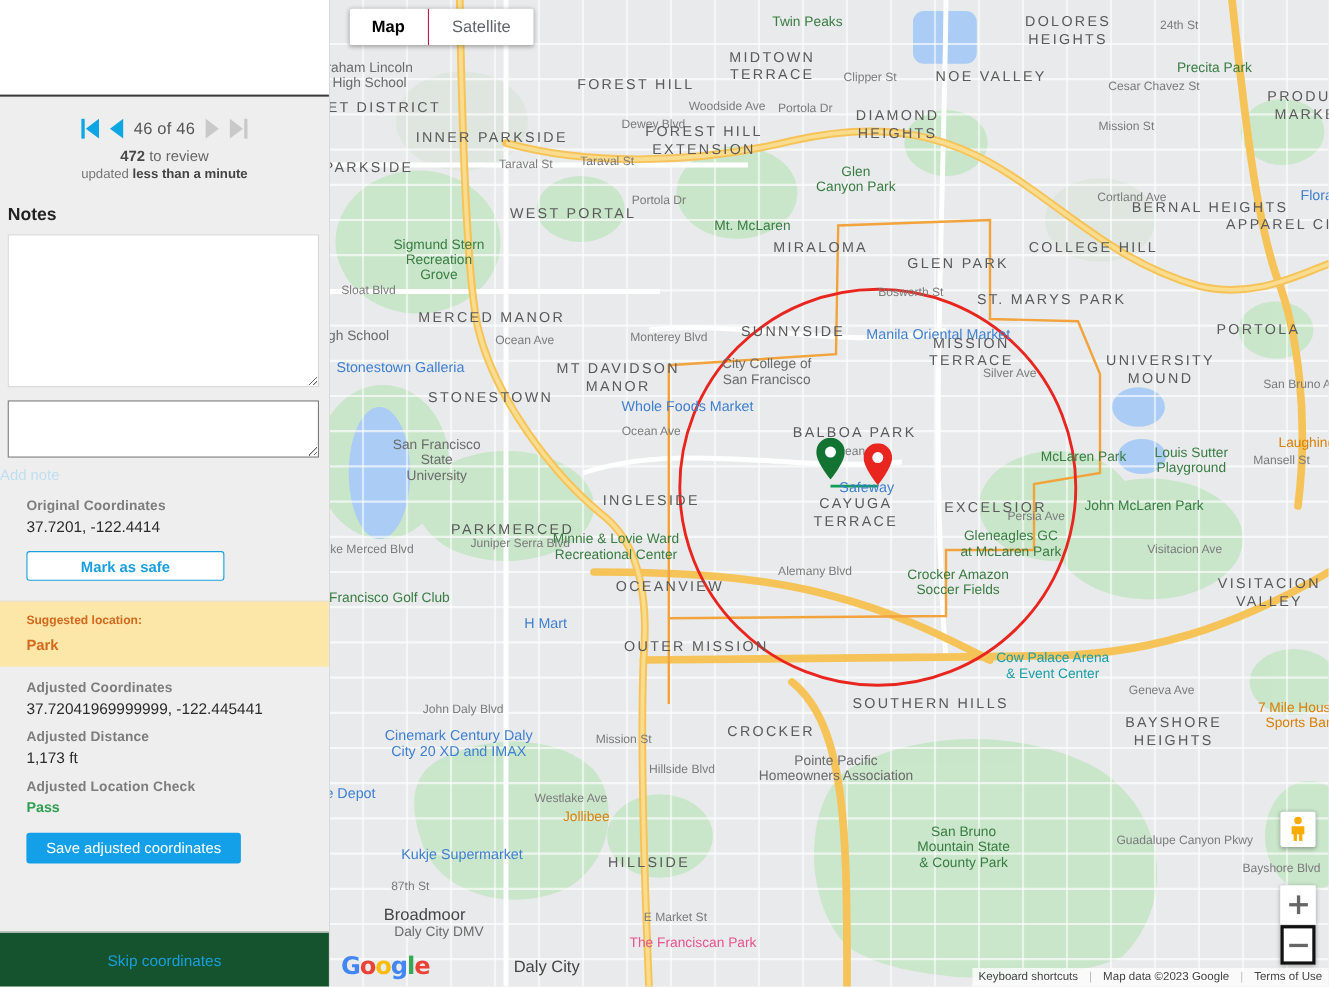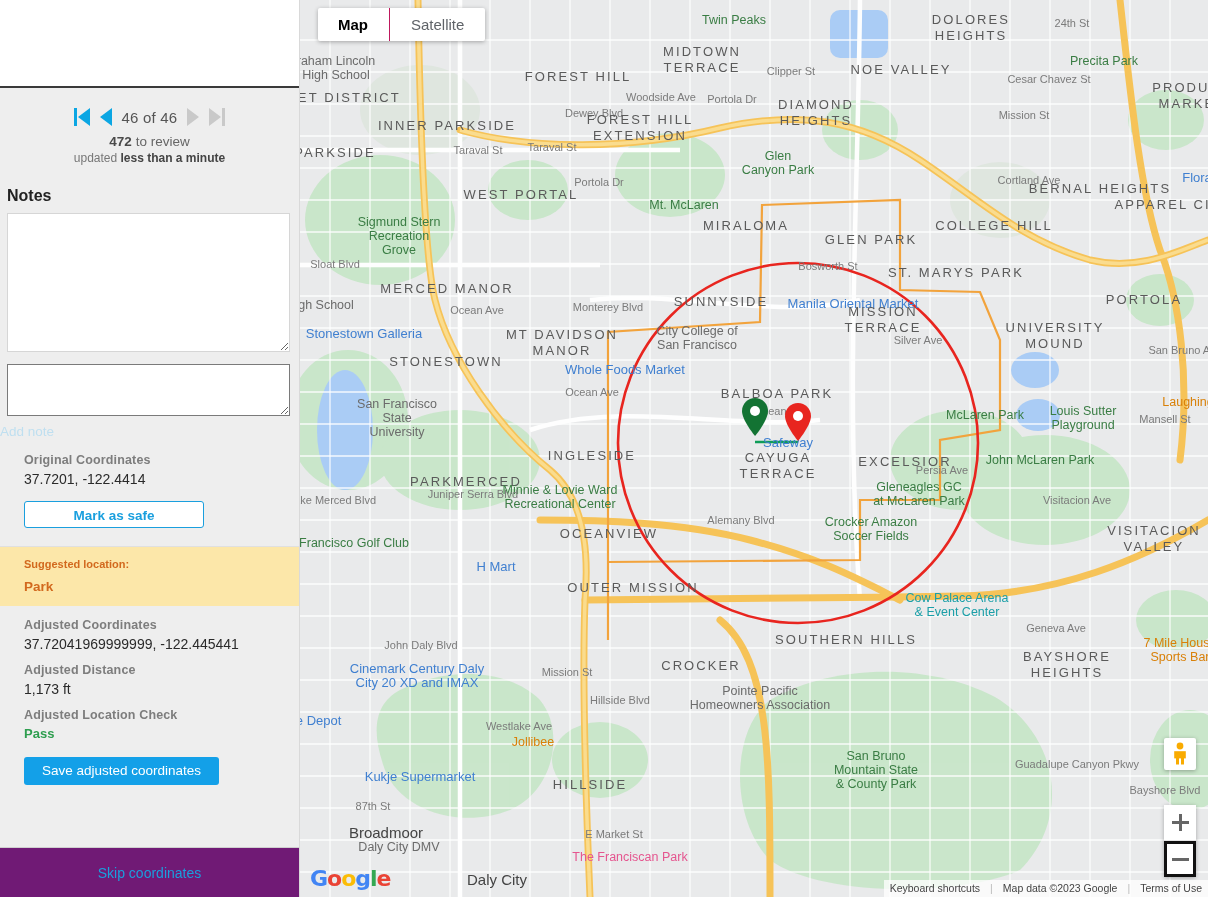--- a/index.html
+++ b/index.html
@@ -88,21 +88,21 @@
     margin: 16px 0 0 24px; padding: 0 16px;
     background: #13a0e8; border: none; border-radius: 3px;
     color: #fff; font-size: 13.5px; text-align: center;
     cursor: pointer; font-family: "Liberation Sans", sans-serif;
     width: 195px;
   }
 
   .sb-footer {
     position: absolute; left: 0; bottom: 0;
     width: 299px; height: 50px;
-    background: #701a75; border-top: 1px solid #cfcfcf;
+    background: #14532d; border-top: 1px solid #cfcfcf;
     display: flex; align-items: center; justify-content: center;
   }
   .skip-link { color: #1a9fde; font-size: 14px; cursor: pointer; }
 
   
   #map { position: relative; width: 908px; height: 897px; background: #e9eaeb; overflow: hidden; }
   #map svg.base { position: absolute; inset: 0; }
 
   .maptype {
     position: absolute; top: 8px; left: 18px; z-index: 30;

